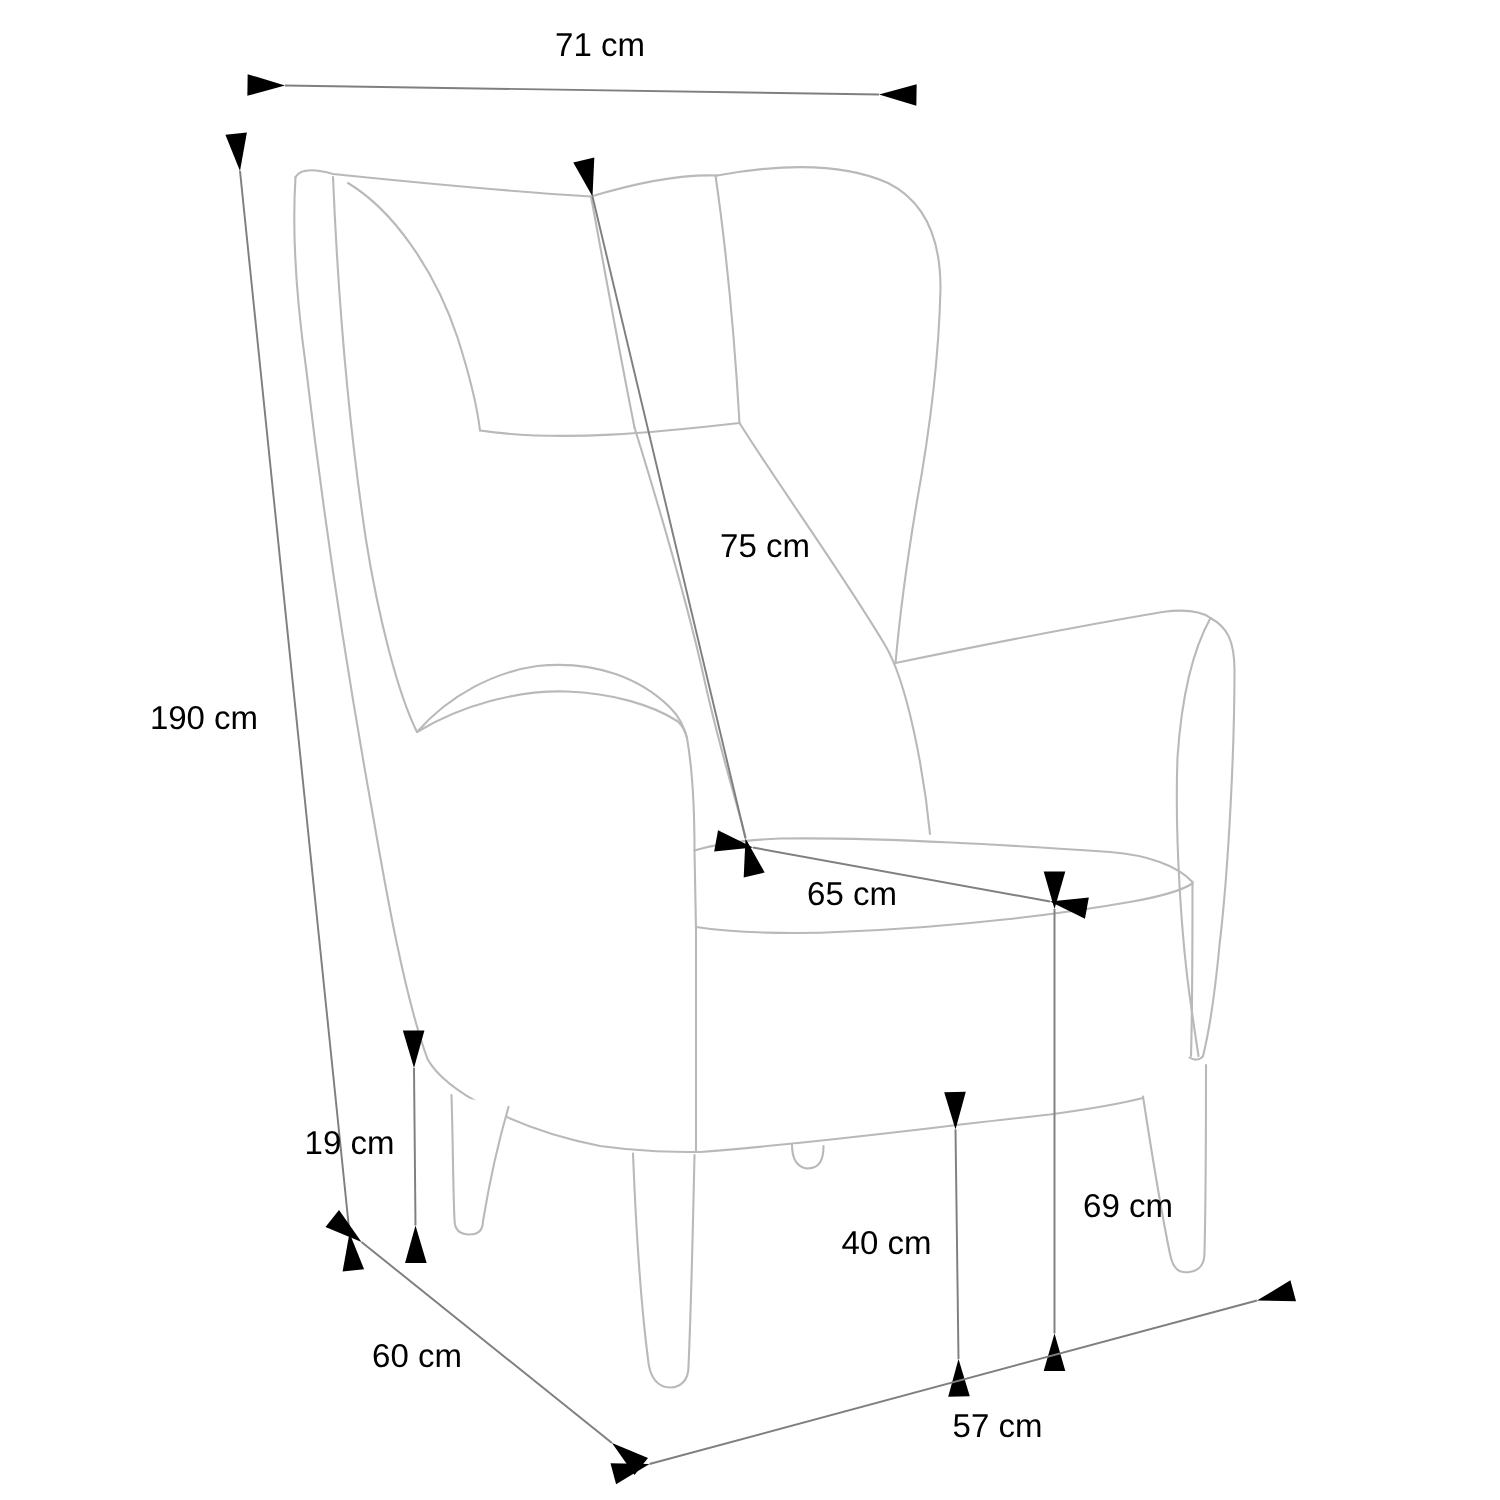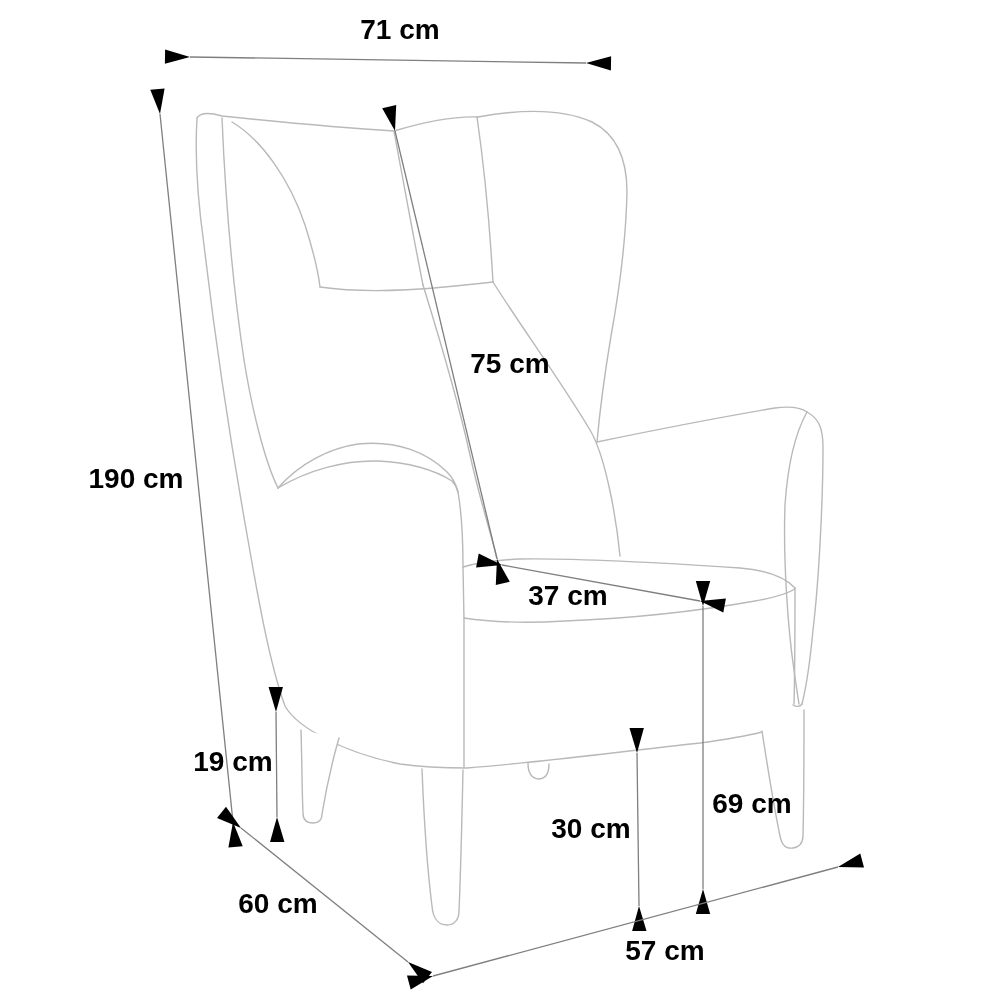--- a/index.html
+++ b/index.html
@@ -37,25 +37,24 @@
     stroke: var(--dimension-line, #7f7f7f);
     stroke-width: 1.3;
   }
   .arrowhead-shape {
     fill: var(--arrowhead, #000000);
   }
   .dim-label {
     position: absolute;
     transform: translate(-50%, -50%);
     font-family: "Liberation Sans", sans-serif;
-    font-size: 28px;
+    font-size: 22px;
     line-height: 1;
     color: var(--label-text, #000000);
     white-space: nowrap;
-    font-weight: bold;
   }
 </style>
 </head>
 <body>
 
 <div id="stage">
 
   <svg width="1000" height="1000" viewBox="0 0 1000 1000">
     <defs>
       <marker id="arr" markerUnits="userSpaceOnUse" markerWidth="27" markerHeight="17" refX="0.5" refY="8" orient="auto-start-reverse">
@@ -165,21 +164,21 @@
       <line class="dim" x1="637" y1="753" x2="639" y2="906" marker-start="url(#arr)" marker-end="url(#arr)"></line>
       <line class="dim" x1="703" y1="606" x2="703" y2="889" marker-start="url(#arr)" marker-end="url(#arr)"></line>
       <line class="dim" x1="433" y1="976" x2="838" y2="867" marker-start="url(#arr)" marker-end="url(#arr)"></line>
     </g>
   </svg>
 
   <div>
     <div class="dim-label" style="left:400px; top:30px">71 cm</div>
     <div class="dim-label" style="left:136px; top:479px">190 cm</div>
     <div class="dim-label" style="left:510px; top:364px">75 cm</div>
-    <div class="dim-label" style="left:568px; top:596px">37 cm</div>
+    <div class="dim-label" style="left:568px; top:596px">65 cm</div>
     <div class="dim-label" style="left:233px; top:762px">19 cm</div>
     <div class="dim-label" style="left:278px; top:904px">60 cm</div>
-    <div class="dim-label" style="left:591px; top:829px">30 cm</div>
+    <div class="dim-label" style="left:591px; top:829px">40 cm</div>
     <div class="dim-label" style="left:752px; top:804px">69 cm</div>
     <div class="dim-label" style="left:665px; top:951px">57 cm</div>
   </div>
 
 </div>
 
 </body></html>

